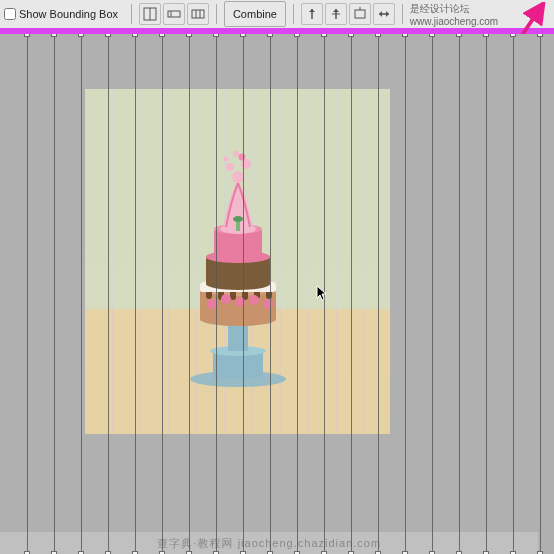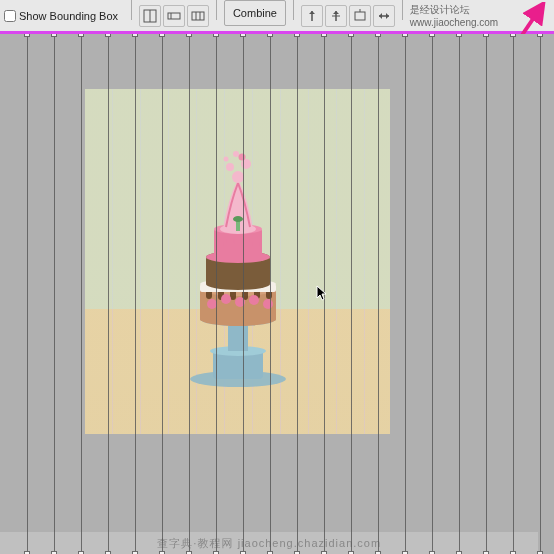--- a/index.html
+++ b/index.html
@@ -10,22 +10,23 @@
       font-family: Arial, sans-serif;
       font-size: 11px;
       background: #c0c0c0;
     }
 
     
     #toolbar {
       width: 554px;
       height: 34px;
       background: #e8e8e8;
-      border-bottom: 3px solid #d946ef;
-      display: flex;
+      border-bottom: 6px solid #d946ef;
+      display: flex;
+      align-items: center;
       padding: 0 4px;
       gap: 4px;
       position: relative;
     }
 
     .toolbar-checkbox-group {
       display: flex;
       align-items: center;
       gap: 3px;
       padding-right: 6px;

